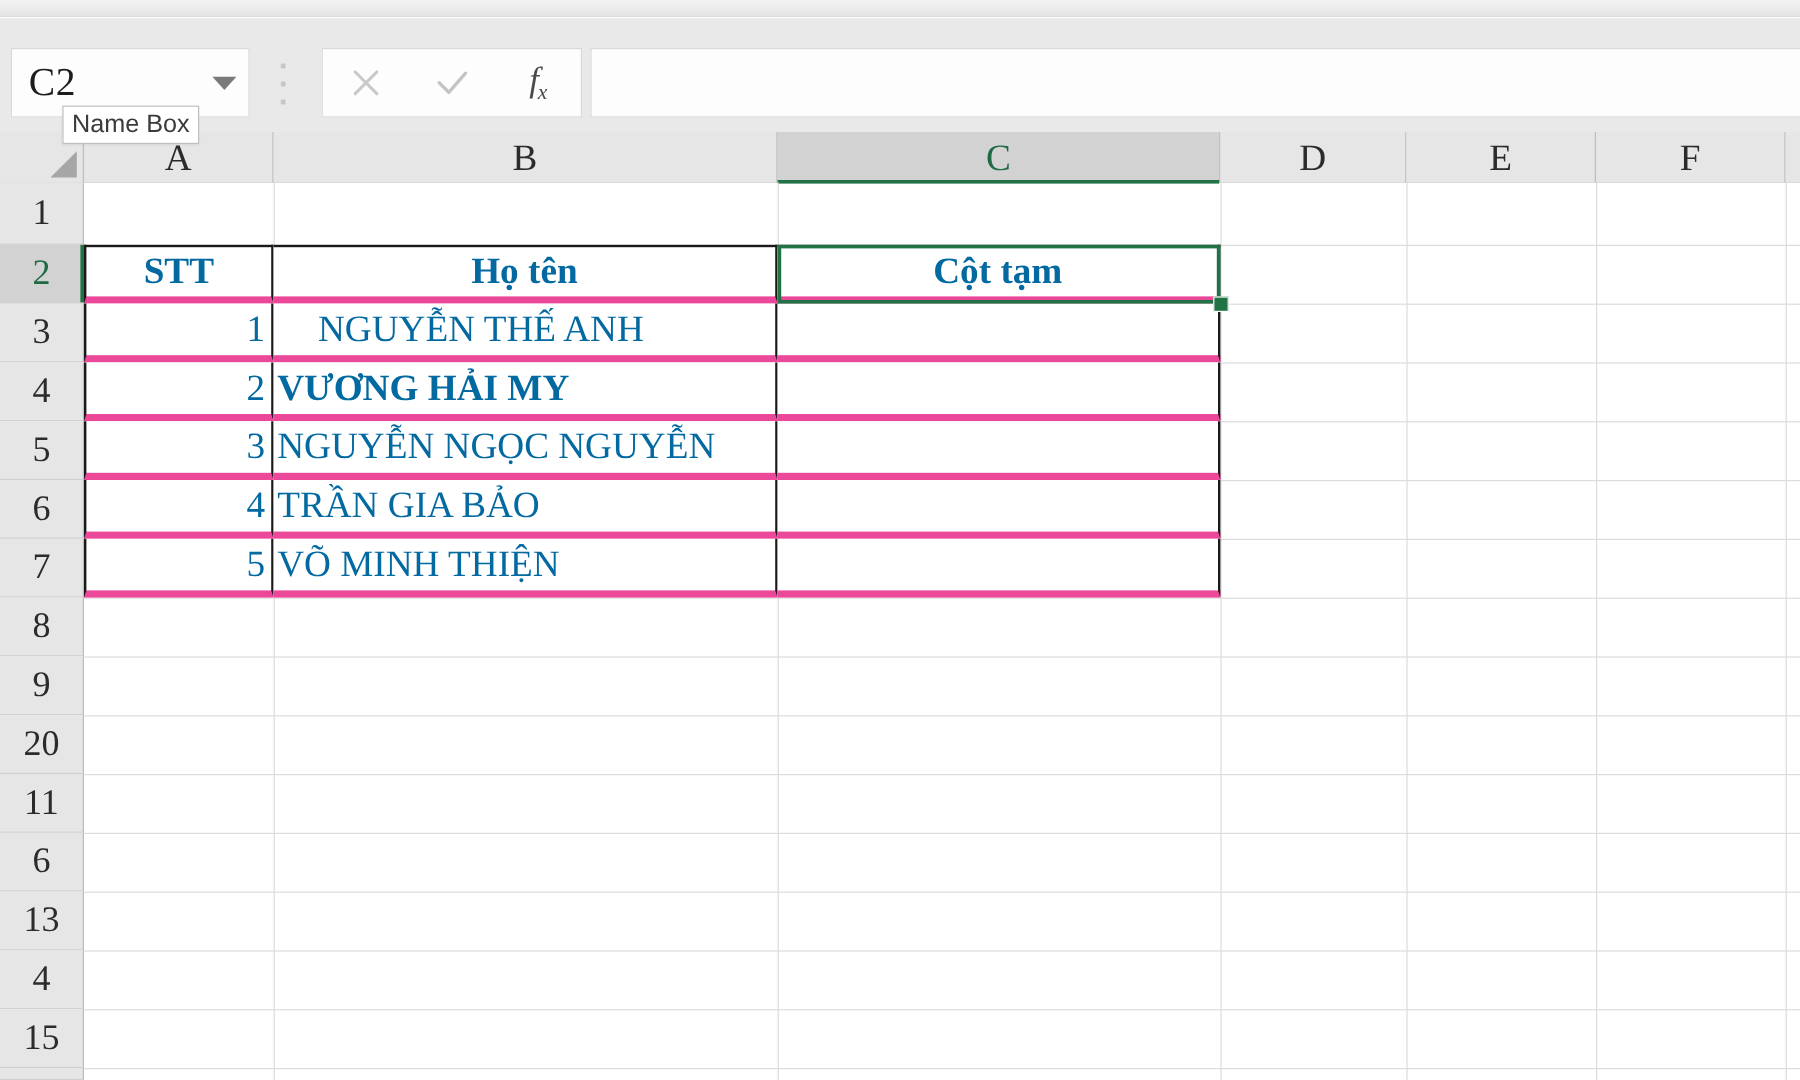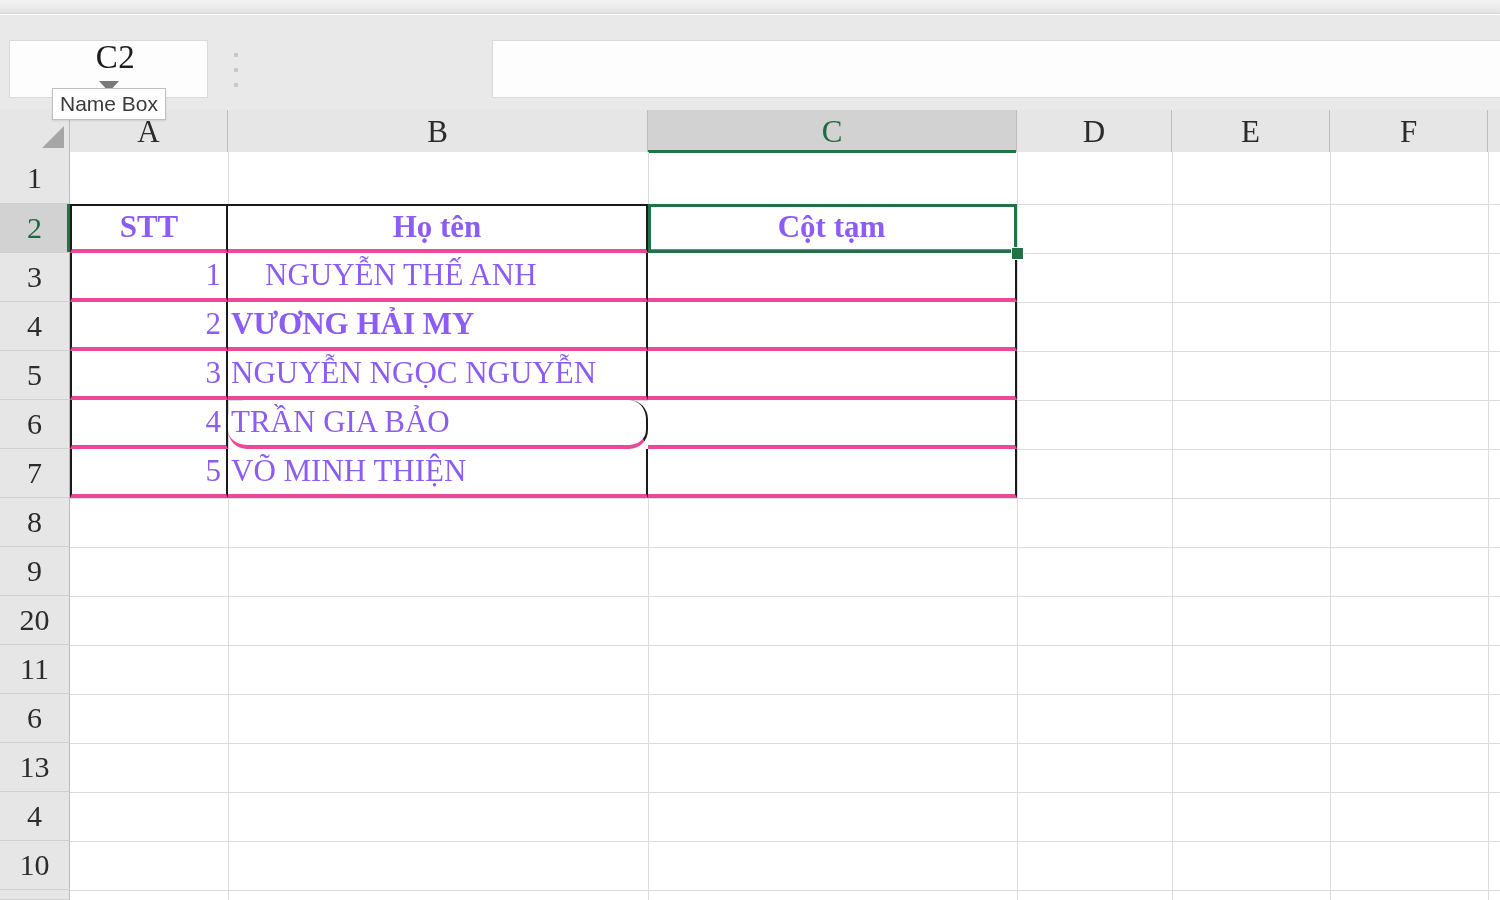--- a/index.html
+++ b/index.html
@@ -20,21 +20,21 @@
 
   
   .formula-strip {
     position: absolute; left: 0; top: 15px; width: 1500px; height: 95px;
     background: #e9e9ea;
   }
 
   .namebox {
     position: absolute; left: 9px; top: 25px; width: 199px; height: 58px;
     background: #fdfdfd; border: 1px solid #d9d9d9;
-    display: flex; align-items: center; flex-direction: column;
+    display: flex; align-items: center;
   }
   .namebox-text {
     flex: 1; padding-left: 14px; font-size: 33px; color: #1d1d1d;
     letter-spacing: .5px; line-height: 1;
   }
   .namebox-arrow {
     width: 40px; height: 100%; display: flex; align-items: center; justify-content: center;
   }
   .namebox-arrow svg { display: block; }
 
@@ -112,24 +112,24 @@
     content: ""; position: absolute; right: -1px; top: 0; bottom: 0; width: 3px; background: #217346;
   }
 
   
   .gl-h { position: absolute; left: 70px; height: 1px; background: #dcdcdc; }
   .gl-v { position: absolute; top: 42px; width: 1px; background: #dcdcdc; }
 
   
   .tbl-cell {
     position: absolute;
-    border-right: 2px solid #1a1a1a; border-bottom: 4px solid #ec4899;
+    border-right: 2px solid #1a1a1a; border-bottom: 6px solid #ec4899;
     background: #ffffff;
     display: flex; align-items: center;
-    font-size: 31px; color: #8b5cf6; line-height: 1.05;
+    font-size: 31px; color: #0369a1; line-height: 1.05;
     white-space: nowrap; overflow: hidden;
   }
   .tbl-cell.tl { border-left: 2px solid #1a1a1a; }
   .tbl-cell.tt { border-top: 2px solid #1a1a1a; }
   .tbl-cell.head { font-weight: bold; justify-content: center; }
   .tbl-cell.num  { justify-content: flex-end; padding-right: 5px; }
   .tbl-cell.txt  { justify-content: flex-start; padding-left: 3px; }
 
   
   .sel-box {
@@ -158,20 +158,35 @@
           </svg>
       </span>
     </div>
 
     <div class="grip-dots">
       <i></i>
         <i></i>
         <i></i>
     </div>
 
+    <div class="btn-group">
+      <span class="fbtn">
+        <svg width="30" height="30" viewBox="0 0 30 30">
+          <path d="M6 6 L24 24 M24 6 L6 24" stroke="#c9c9c9" stroke-width="2.6" fill="none" stroke-linecap="round"></path>
+        </svg>
+      </span>
+      <span class="fbtn">
+        <svg width="32" height="30" viewBox="0 0 32 30">
+          <path d="M5 15 L13 23 L27 7" stroke="#c4c4c4" stroke-width="2.8" fill="none" stroke-linecap="round" stroke-linejoin="round"></path>
+        </svg>
+      </span>
+      <span class="fbtn">
+        <span class="fx-glyph">f<sub>x</sub></span>
+      </span>
+    </div>
 
     <div class="formula-input" title=""></div>
 
   </div>
 
   <div class="tooltip">Name Box</div>
 
   <div class="grid-wrap">
 
     <div class="colhead-row"></div>
@@ -194,21 +209,21 @@
         <div class="rowhead" style="top: 241px; height: 49px;">5</div>
         <div class="rowhead" style="top: 290px; height: 49px;">6</div>
         <div class="rowhead" style="top: 339px; height: 49px;">7</div>
         <div class="rowhead" style="top: 388px; height: 49px;">8</div>
         <div class="rowhead" style="top: 437px; height: 49px;">9</div>
         <div class="rowhead" style="top: 486px; height: 49px;">20</div>
         <div class="rowhead" style="top: 535px; height: 49px;">11</div>
         <div class="rowhead" style="top: 584px; height: 49px;">6</div>
         <div class="rowhead" style="top: 633px; height: 49px;">13</div>
         <div class="rowhead" style="top: 682px; height: 49px;">4</div>
-        <div class="rowhead" style="top: 731px; height: 49px;">10</div>
+        <div class="rowhead" style="top: 731px; height: 49px;">15</div>
         <div class="rowhead" style="top: 780px; height: 10px;"></div>
       </div>
     <div id="gridlines">
         <div class="gl-h" style="top: 94px; width: 1430px;"></div>
         <div class="gl-h" style="top: 143px; width: 1430px;"></div>
         <div class="gl-h" style="top: 192px; width: 1430px;"></div>
         <div class="gl-h" style="top: 241px; width: 1430px;"></div>
         <div class="gl-h" style="top: 290px; width: 1430px;"></div>
         <div class="gl-h" style="top: 339px; width: 1430px;"></div>
         <div class="gl-h" style="top: 388px; width: 1430px;"></div>
@@ -234,21 +249,21 @@
         <div class="tbl-cell num tl" style="left: 70px; top: 143px; width: 158px; height: 49px;">1</div>
         <div class="tbl-cell txt" style="left: 228px; top: 143px; width: 420px; height: 49px; padding-left: 37px;">NGUYỄN THẾ ANH</div>
         <div class="tbl-cell txt" style="left: 648px; top: 143px; width: 369px; height: 49px;"></div>
         <div class="tbl-cell num tl" style="left: 70px; top: 192px; width: 158px; height: 49px;">2</div>
         <div class="tbl-cell txt" style="left: 228px; top: 192px; width: 420px; height: 49px; font-weight: bold;">VƯƠNG HẢI MY</div>
         <div class="tbl-cell txt" style="left: 648px; top: 192px; width: 369px; height: 49px;"></div>
         <div class="tbl-cell num tl" style="left: 70px; top: 241px; width: 158px; height: 49px;">3</div>
         <div class="tbl-cell txt" style="left: 228px; top: 241px; width: 420px; height: 49px;">NGUYỄN NGỌC NGUYỄN</div>
         <div class="tbl-cell txt" style="left: 648px; top: 241px; width: 369px; height: 49px;"></div>
         <div class="tbl-cell num tl" style="left: 70px; top: 290px; width: 158px; height: 49px;">4</div>
-        <div class="tbl-cell txt" style="left: 228px; top: 290px; width: 420px; height: 49px; border-radius: 19px;">TRẦN GIA BẢO</div>
+        <div class="tbl-cell txt" style="left: 228px; top: 290px; width: 420px; height: 49px;">TRẦN GIA BẢO</div>
         <div class="tbl-cell txt" style="left: 648px; top: 290px; width: 369px; height: 49px;"></div>
         <div class="tbl-cell num tl" style="left: 70px; top: 339px; width: 158px; height: 49px;">5</div>
         <div class="tbl-cell txt" style="left: 228px; top: 339px; width: 420px; height: 49px; font-family: Liberation Serif, serif;">VÕ MINH THIỆN</div>
         <div class="tbl-cell txt" style="left: 648px; top: 339px; width: 369px; height: 49px;"></div>
       </div>
 
     <div class="sel-box" style="left:648px; top:94px; width:369px; height:49px;"></div>
     <div class="fill-handle" style="left:1011px; top:137px;"></div>
 
   </div>

